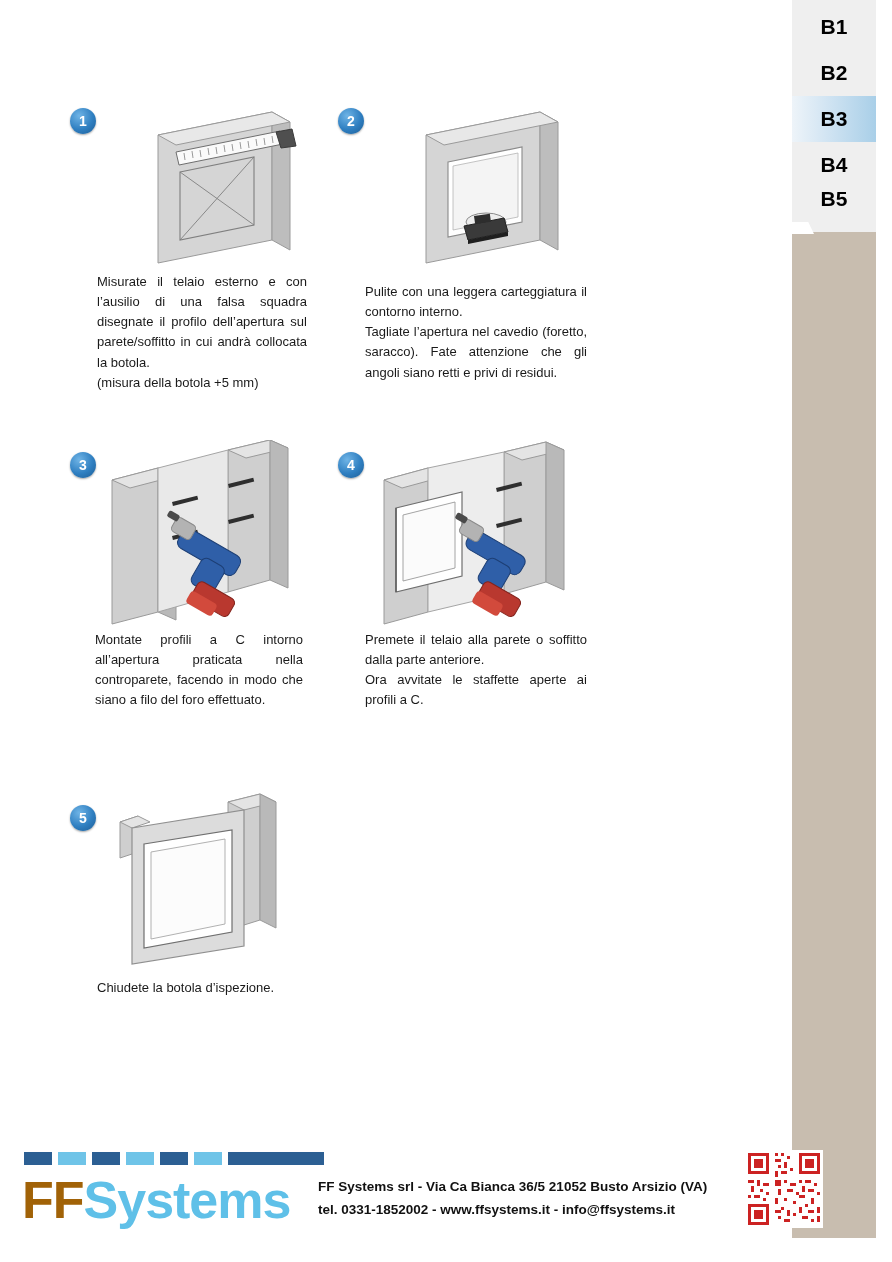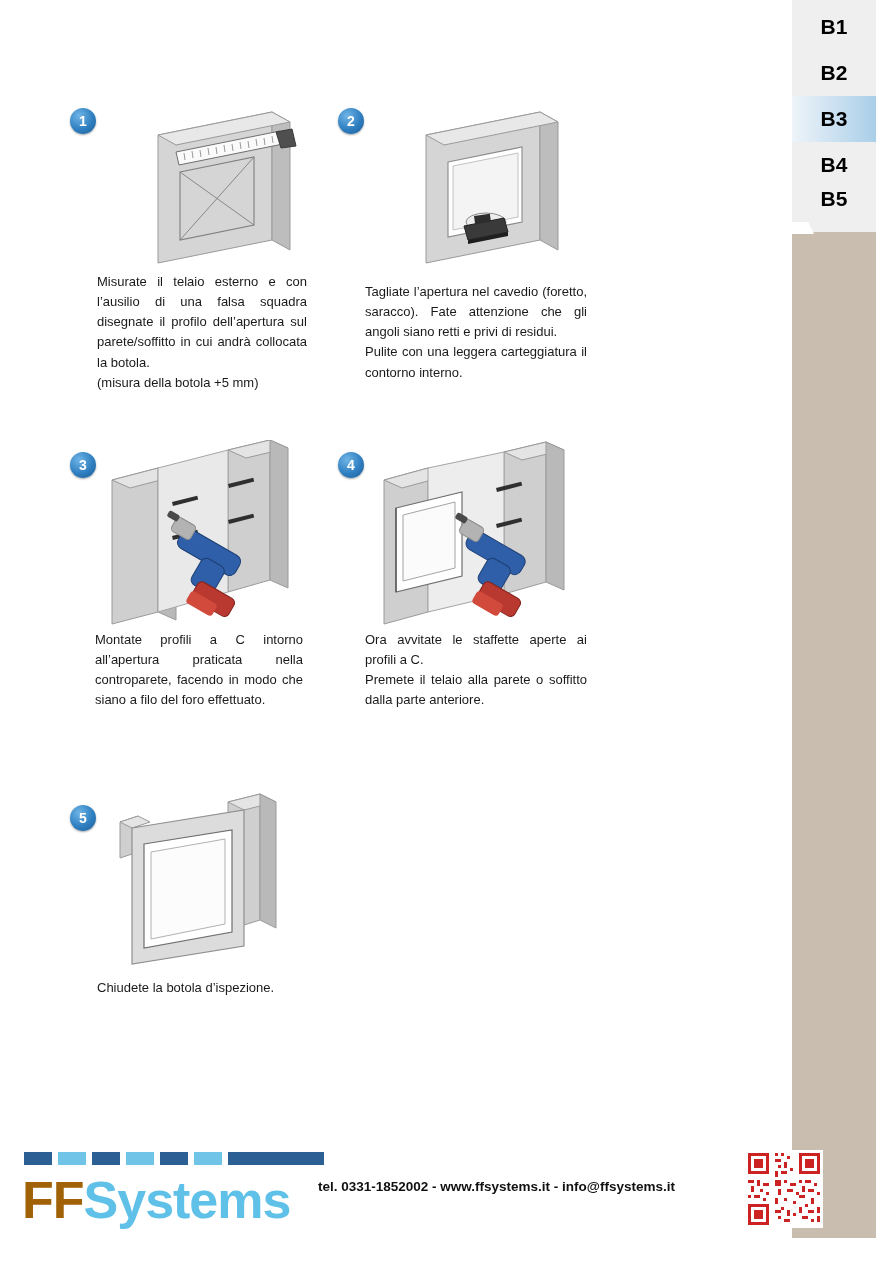--- a/index.html
+++ b/index.html
@@ -238,22 +238,22 @@
       <polygon points="40,62 114,47 114,122 40,137" fill="#ffffff" stroke="#8a8a8a" stroke-width="1.1"></polygon>
       <polygon points="45,66 110,53 110,117 45,130" fill="#f4f4f4" stroke="#b5b5b5" stroke-width="0.8"></polygon>
 
       <ellipse cx="78" cy="122" rx="20" ry="9" fill="#ededed" stroke="#8a8a8a" stroke-width="1"></ellipse>
       <polygon points="56,126 96,118 100,132 60,140" fill="#3a3a3a" stroke="#222" stroke-width="1"></polygon>
       <polygon points="60,140 100,132 100,136 60,144" fill="#1f1f1f"></polygon>
       <rect x="66" y="116" width="16" height="8" transform="rotate(-8 66 116)" fill="#2d2d2d"></rect>
     </svg>
   </div>
   <div class="caption" style="left:365px; top:282px; width:222px;">
+    <p>Pulite con una leggera carteggiatura il contorno interno.</p>
     <p>Tagliate l’apertura nel cavedio (foretto, saracco). Fate attenzione che gli angoli siano retti e privi di residui.</p>
-    <p>Pulite con una leggera carteggiatura il contorno interno.</p>
   </div>
 
   <div class="badge" style="left:70px; top:452px;">
     <span>3</span>
   </div>
   <div class="fig" style="left:100px; top:440px;">
     <svg width="200" height="190" viewBox="0 0 200 190">
 
       <polygon points="12,40 58,28 58,172 12,184" fill="#cfcfcf" stroke="#9a9a9a" stroke-width="1"></polygon>
       <polygon points="12,40 30,48 76,36 58,28" fill="#e4e4e4" stroke="#9a9a9a" stroke-width="1"></polygon>
@@ -314,22 +314,22 @@
         <rect x="104" y="88" width="62" height="21" rx="7" transform="rotate(30 104 88)" fill="#2f5fa8" stroke="#1d3f75" stroke-width="1"></rect>
         <rect x="96" y="78" width="22" height="16" rx="4" transform="rotate(30 96 78)" fill="#b3b3b3" stroke="#8a8a8a" stroke-width="1"></rect>
         <rect x="88" y="72" width="12" height="7" rx="2" transform="rotate(30 88 72)" fill="#4a4a4a"></rect>
         <rect x="120" y="116" width="26" height="28" rx="6" transform="rotate(30 120 116)" fill="#2f5fa8" stroke="#1d3f75" stroke-width="1"></rect>
         <rect x="116" y="140" width="42" height="20" rx="5" transform="rotate(30 116 140)" fill="#b9382f" stroke="#84241d" stroke-width="1"></rect>
         <rect x="108" y="150" width="30" height="14" rx="4" transform="rotate(30 108 150)" fill="#d24a3c"></rect>
       </g>
     </svg>
   </div>
   <div class="caption" style="left:365px; top:630px; width:222px;">
+    <p>Premete il telaio alla parete o soffitto dalla parte anteriore.</p>
     <p>Ora avvitate le staffette aperte ai profili a C.</p>
-    <p>Premete il telaio alla parete o soffitto dalla parte anteriore.</p>
   </div>
 
   <div class="badge" style="left:70px; top:805px;">
     <span>5</span>
   </div>
   <div class="fig" style="left:110px; top:790px;">
     <svg width="180" height="180" viewBox="0 0 180 180">
 
       <polygon points="118,12 150,4 150,130 118,140" fill="#cfcfcf" stroke="#9a9a9a" stroke-width="1"></polygon>
       <polygon points="118,12 134,20 166,12 150,4" fill="#e4e4e4" stroke="#9a9a9a" stroke-width="1"></polygon>
@@ -355,20 +355,21 @@
       <rect x="68" y="6" width="28" height="13" fill="#2c5f93"></rect>
       <rect x="102" y="6" width="28" height="13" fill="#6fc4e8"></rect>
       <rect x="136" y="6" width="28" height="13" fill="#2c5f93"></rect>
       <rect x="170" y="6" width="28" height="13" fill="#6fc4e8"></rect>
       <rect x="204" y="6" width="96" height="13" fill="#2c5f93"></rect>
     </svg>
     <div class="logo-text"><span class="logo-ff">FF</span><span class="logo-systems">Systems</span></div>
   </div>
 
   <div class="footer-text">
+    <div>FF Systems srl - Via Ca Bianca 36/5 21052 Busto Arsizio (VA)</div>
     <div>tel. 0331-1852002 -  www.ffsystems.it - info@ffsystems.it</div>
   </div>
 
   <svg class="qr" viewBox="0 0 26 26" shape-rendering="crispEdges">
     <rect width="26" height="26" fill="#ffffff"></rect>
     <g fill="#cc2222">
       <rect x="1" y="1" width="7" height="7"></rect>
         <rect x="2" y="2" width="5" height="5" fill="#ffffff"></rect>
         <rect x="3" y="3" width="3" height="3"></rect>
       <rect x="18" y="1" width="7" height="7"></rect>

